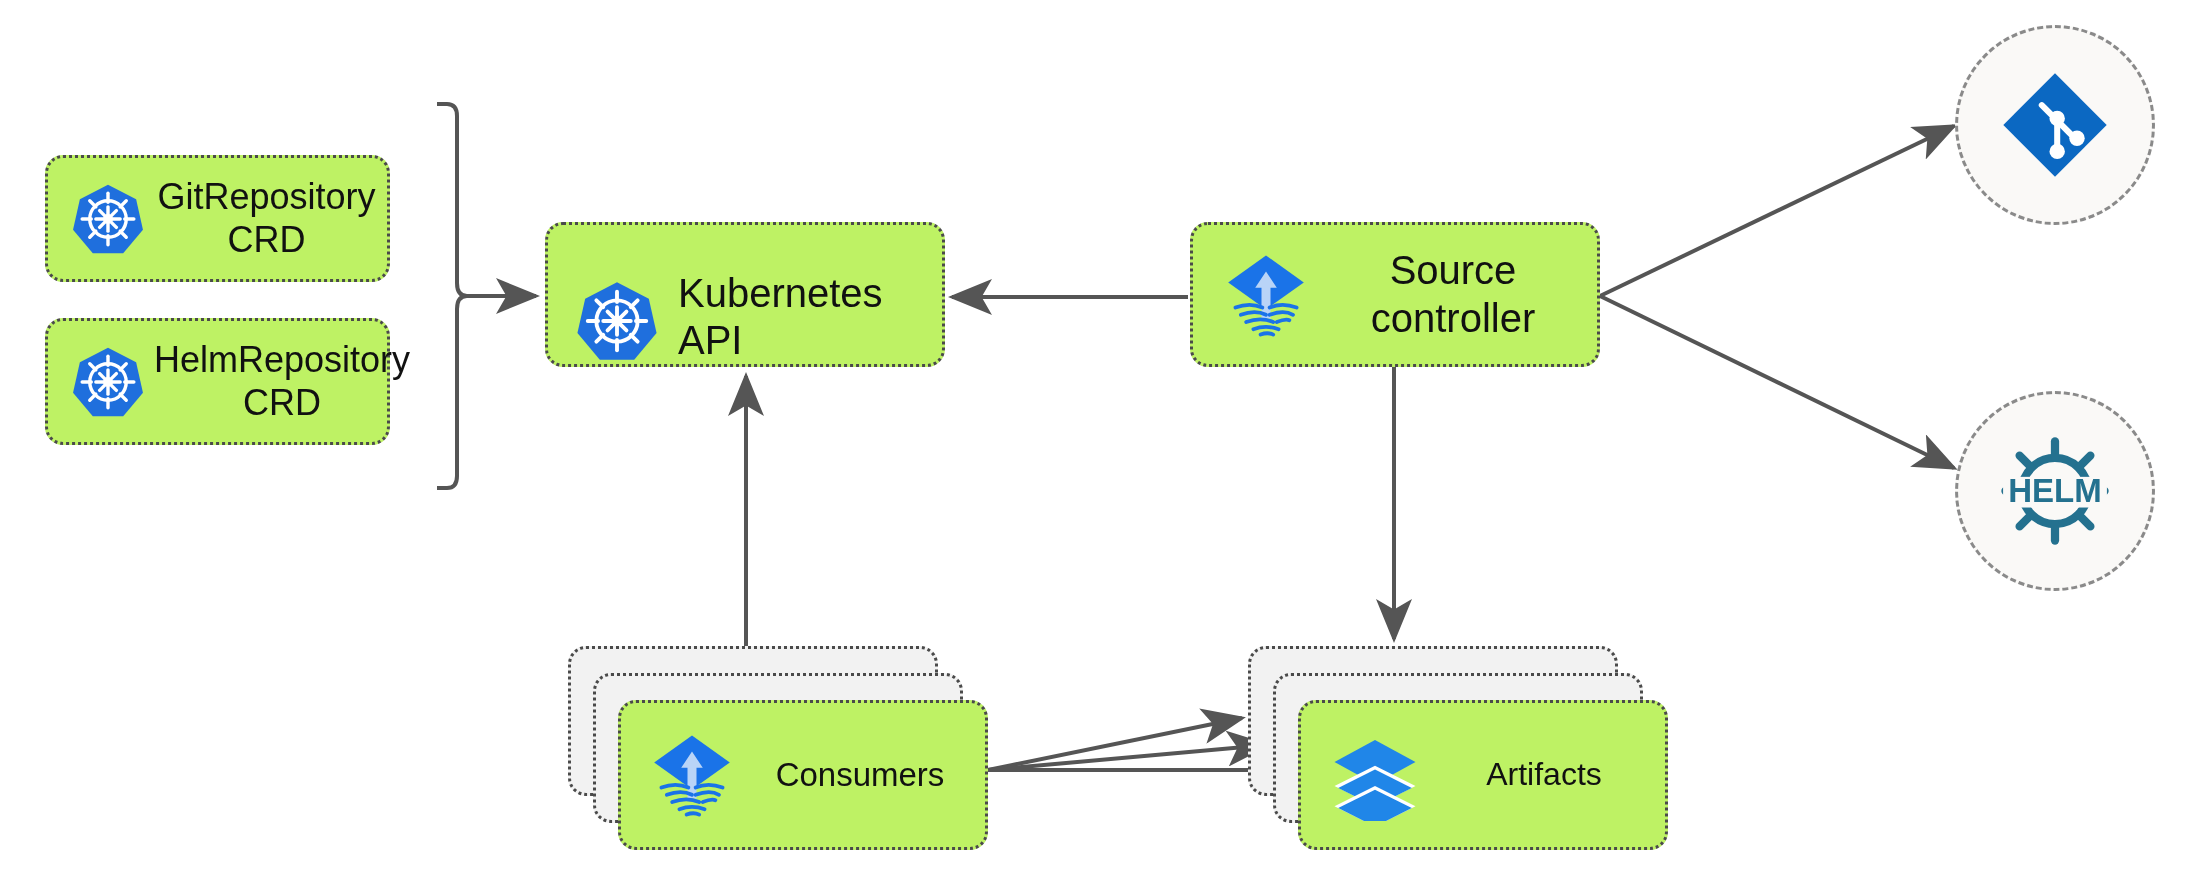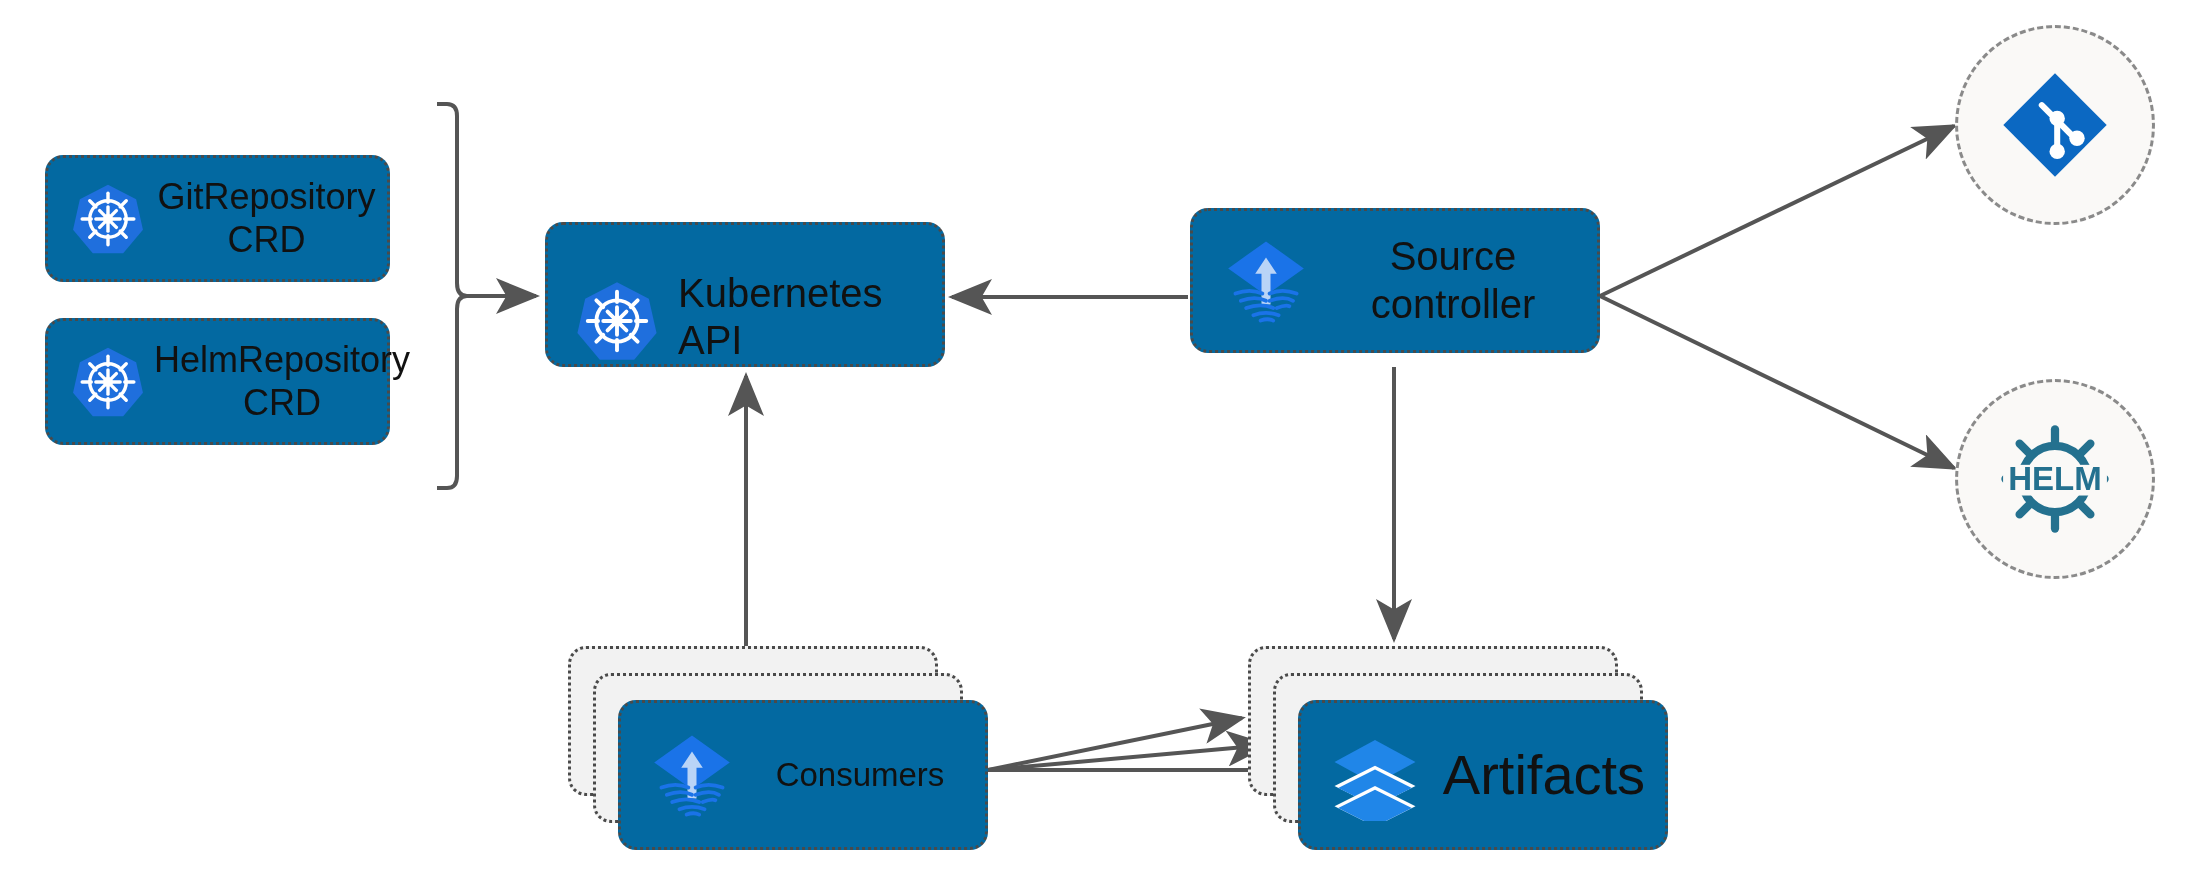--- a/index.html
+++ b/index.html
@@ -9,21 +9,21 @@
     font-family: "Liberation Sans", sans-serif;
     overflow: hidden;
   }
   #canvas { position: relative; width: 2198px; height: 878px; }
 
   .edges { position: absolute; left: 0; top: 0; width: 2198px; height: 878px; pointer-events: none; }
 
   
   .node {
     position: absolute;
-    background: #0369a1;
+    background: #bef264;
     border: 3px dotted #4a4a4a;
     border-radius: 18px;
     display: flex;
     align-items: center;
     justify-content: flex-start;
   }
   .node-ghost {
     position: absolute;
     background: #f2f2f2;
     border: 3px dotted #4a4a4a;
@@ -46,48 +46,48 @@
   .crd .label { font-size: 36px; }
   #crd-git  { top: 155px; }
   #crd-helm { top: 318px; }
 
   
   #k8s-api { left: 545px; top: 222px; width: 400px; height: 145px; padding-left: 26px; align-items: flex-end; }
   #k8s-api .icon { width: 86px; height: 86px; margin-right: 10px; }
   #k8s-api .label { font-size: 40px; text-align: left; padding-left: 8px; }
 
   
-  #source-controller { left: 1190px; top: 208px; width: 410px; height: 145px; padding-left: 28px; justify-content: center; }
+  #source-controller { left: 1190px; top: 222px; width: 410px; height: 145px; padding-left: 28px; justify-content: center; }
   #source-controller .icon { width: 90px; height: 90px; margin-right: 6px; }
   #source-controller .label { font-size: 40px; }
 
   
   #consumers-ghost-1 { left: 568px; top: 646px; width: 370px; height: 150px; }
   #consumers-ghost-2 { left: 593px; top: 673px; width: 370px; height: 150px; }
   #consumers { left: 618px; top: 700px; width: 370px; height: 150px; padding-left: 26px; }
   #consumers .icon { width: 90px; height: 90px; margin-right: 6px; }
   #consumers .label { font-size: 33px; }
 
   
   #artifacts-ghost-1 { left: 1248px; top: 646px; width: 370px; height: 150px; }
   #artifacts-ghost-2 { left: 1273px; top: 673px; width: 370px; height: 150px; }
   #artifacts { left: 1298px; top: 700px; width: 370px; height: 150px; padding-left: 28px; }
   #artifacts .icon { width: 92px; height: 92px; margin-right: 10px; }
-  #artifacts .label { font-size: 56px; }
+  #artifacts .label { font-size: 32px; }
 
   
   .circle-node {
     position: absolute;
     border-radius: 50%;
     background: #faf9f7;
     border: 3px dashed #8a8a8a;
     display: flex; align-items: center; justify-content: center;
   }
   #git-circle  { left: 1955px; top: 25px;  width: 200px; height: 200px; }
-  #helm-circle { left: 1955px; top: 379px; width: 200px; height: 200px; }
+  #helm-circle { left: 1955px; top: 391px; width: 200px; height: 200px; }
   #git-circle .icon  { width: 110px; height: 110px; }
   #helm-circle .icon { width: 118px; height: 118px; }
 </style>
 </head>
 <body>
 
 <div id="canvas">
 
   <svg class="edges" viewBox="0 0 2198 878">
     <defs>

